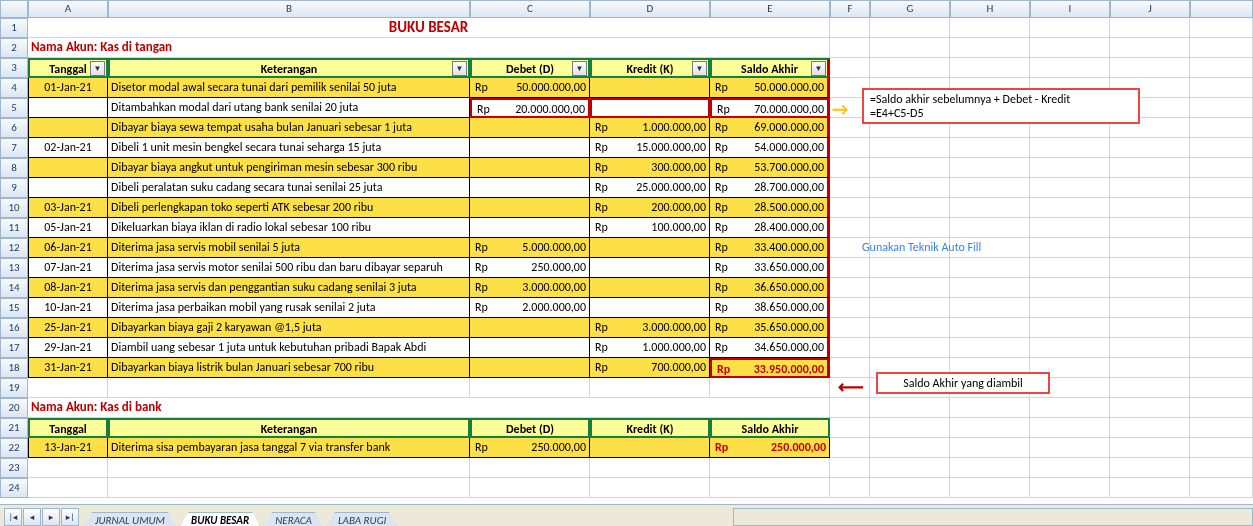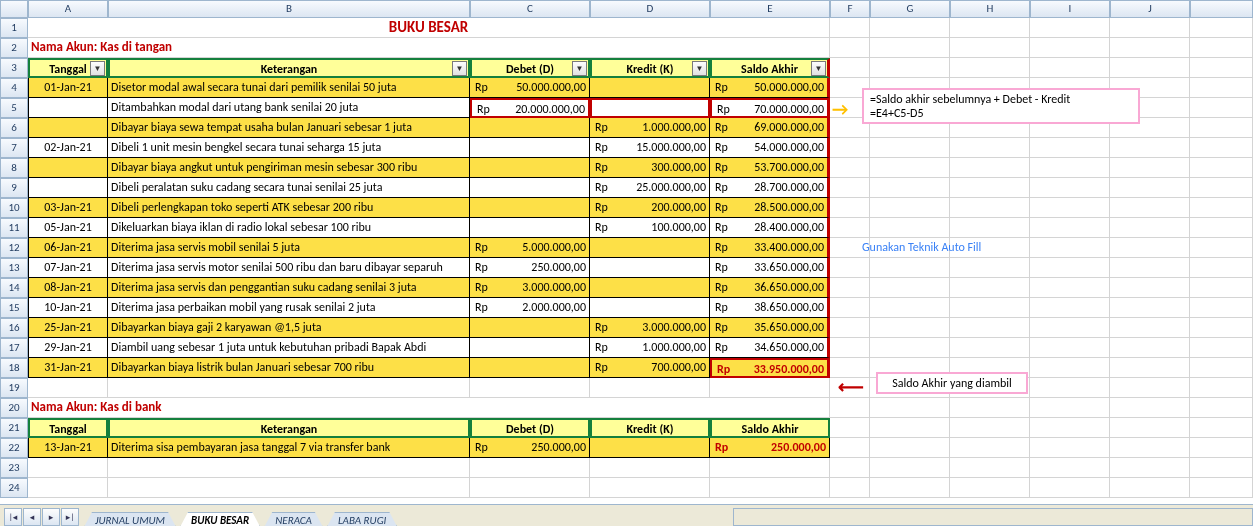--- a/index.html
+++ b/index.html
@@ -78,21 +78,21 @@
   .redtxt { color:#c00000; font-weight:bold;}
   .over { position:absolute; border:2px solid #c00000; }
   .arrow-yellow {
     position:absolute;
     color:#ffc000;
     font-size:18px; font-weight:bold;
   }
   .arrow-red { position:absolute; color:#c00000; font-size:18px; font-weight:bold;}
   .note {
     position:absolute;
-    border:2px solid #f9a8d4;
+    border:2px solid #ef4444;
     background:#fff;
     padding:2px 6px;
     font-size:12px;
     font-family: Calibri, Arial, sans-serif;
   }
   .note2 {
     position:absolute; color:#3b82f6; font-size:12px;
   }
   .tabs {
     position:absolute; left:0; bottom:0; right:0;
@@ -593,21 +593,21 @@
   <div class="arrow-yellow" style="left:832px; top:98px;">→</div>
 
   <div class="note" style="left:862px; top:88px; width:278px;">
     <div>=Saldo akhir sebelumnya + Debet - Kredit</div>
     <div>=E4+C5-D5</div>
   </div>
 
   <div class="note2" style="left:862px; top:240px;">Gunakan Teknik Auto Fill</div>
 
   <div class="arrow-red" style="left:838px; top:376px;">⟵</div>
-  <div class="note" style="left:876px; top:372px; width:152px; text-align:center;">
+  <div class="note" style="left:876px; top:372px; width:174px; text-align:center;">
     <span>Saldo Akhir yang diambil</span>
   </div>
 
   <div class="tabs">
     <div class="tabbtn">|◂</div>
     <div class="tabbtn">◂</div>
     <div class="tabbtn">▸</div>
     <div class="tabbtn">▸|</div>
     <div class="tab">JURNAL UMUM</div>
     <div class="tab active">BUKU BESAR</div>

